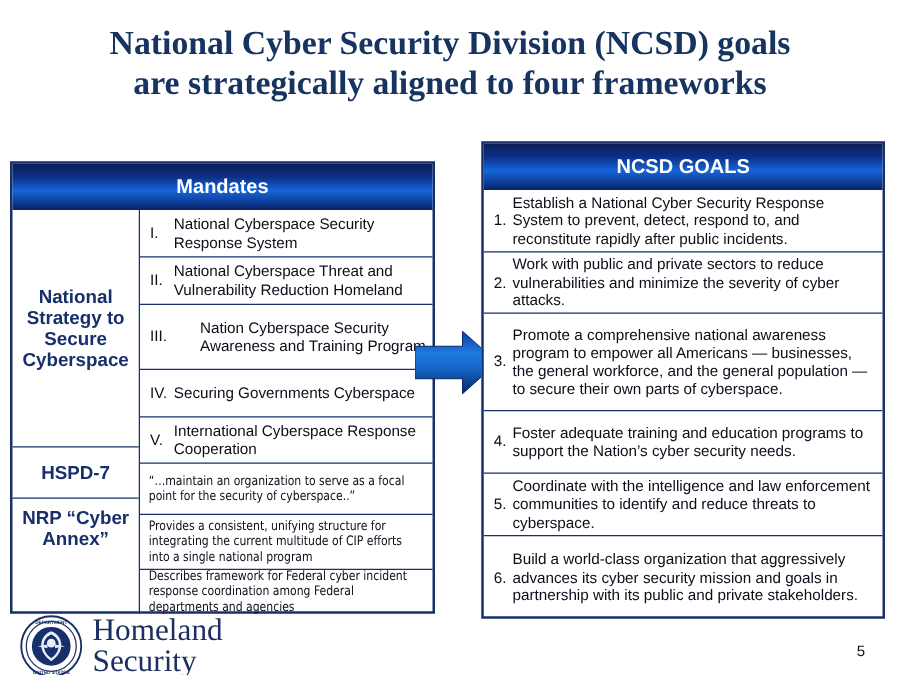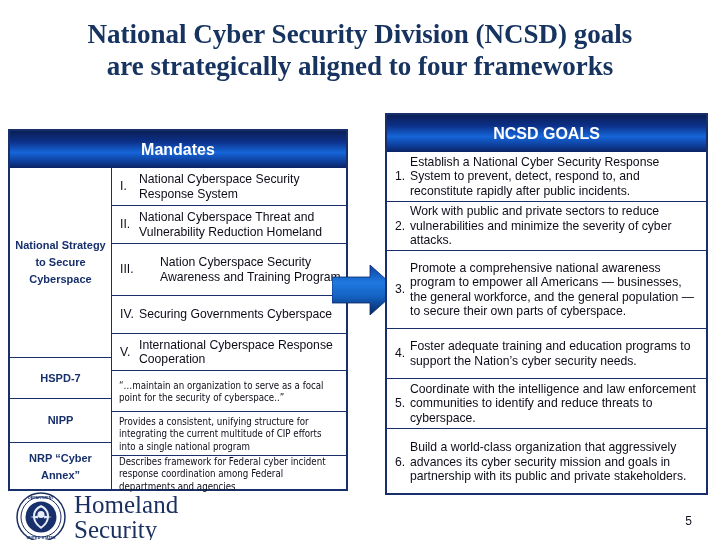--- a/index.html
+++ b/index.html
@@ -76,21 +76,21 @@
     display: flex;
     flex-direction: column;
   }
   .framework-cell {
     display: flex;
     align-items: center;
     justify-content: center;
     text-align: center;
     color: #17306b;
     font-weight: bold;
-    font-size: 11px;
+    font-size: 15px;
     line-height: 17px;
     padding: 0 3px;
     box-sizing: border-box;
     border-bottom: 1px solid #17306b;
   }
   .framework-cell:last-child { border-bottom: none; }
   #framework-cell-nsss { height: 190px; }
   #framework-cell-hspd7 { height: 41px; }
   #framework-cell-nipp { height: 44px; }
   #framework-cell-nrp  { height: 48px; }
@@ -225,21 +225,20 @@
 </div>
 
 <div class="panel" id="mandates-panel">
   <div class="panel-header" id="mandates-header">Mandates</div>
 
   <div id="mandates-body">
 
     <div id="framework-col">
       <div class="framework-cell" id="framework-cell-nsss">National Strategy to Secure Cyberspace</div>
       <div class="framework-cell" id="framework-cell-hspd7">HSPD-7</div>
-      <div class="framework-cell" id="framework-cell-nipp">NIPP</div>
       <div class="framework-cell" id="framework-cell-nrp">NRP “Cyber Annex”</div>
     </div>
 
     <div id="mandate-col">
       <div class="mandate-cell" id="mandate-cell-0">
         <span class="num">I.</span>
         <span class="txt">National Cyberspace Security Response System</span>
       </div>
       <div class="mandate-cell" id="mandate-cell-1">
         <span class="num">II.</span>

